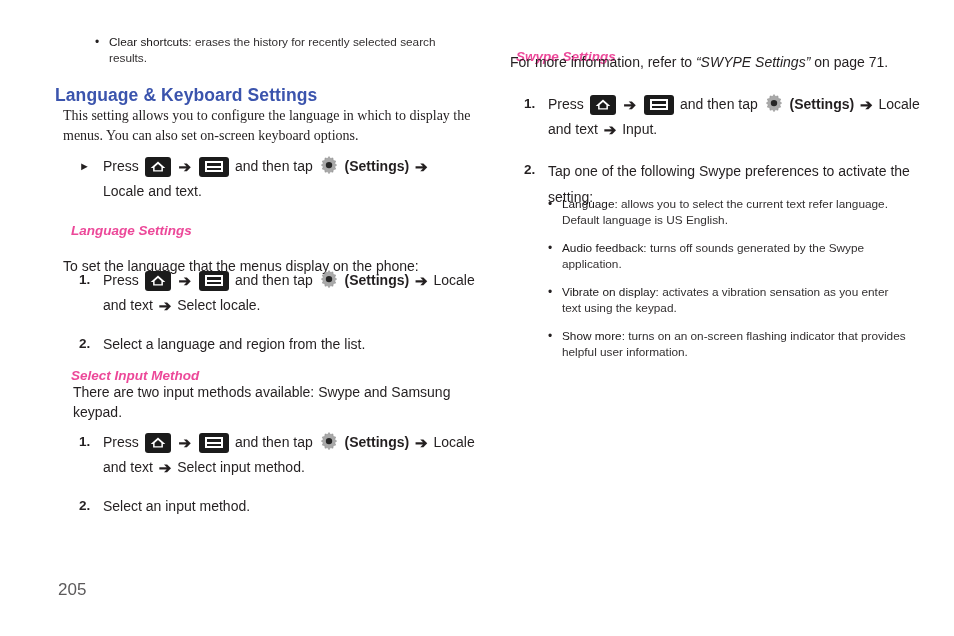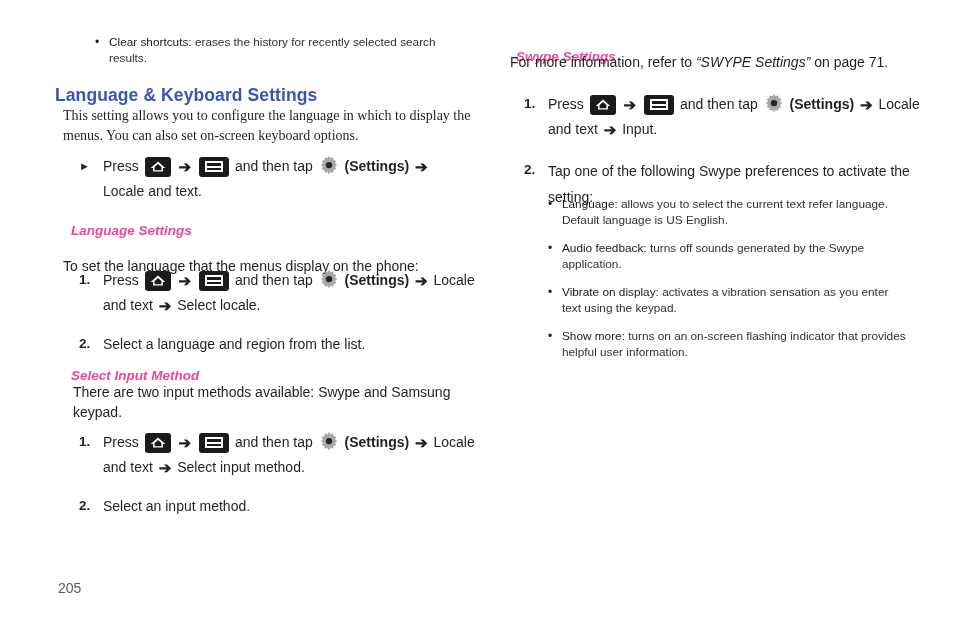--- a/index.html
+++ b/index.html
@@ -164,21 +164,21 @@
     width: 22px;
     height: 22px;
     margin: 0 1px;
   }
 
   
   .page-number {
     position: absolute;
     left: 58px;
     top: 580px;
-    font-size: 14px;
+    font-size: 17px;
     color: #5c5a5b;
   }
 </style>
 </head>
 <body>
 
 <div class="page">
 
   <div class="col col-left">
 

